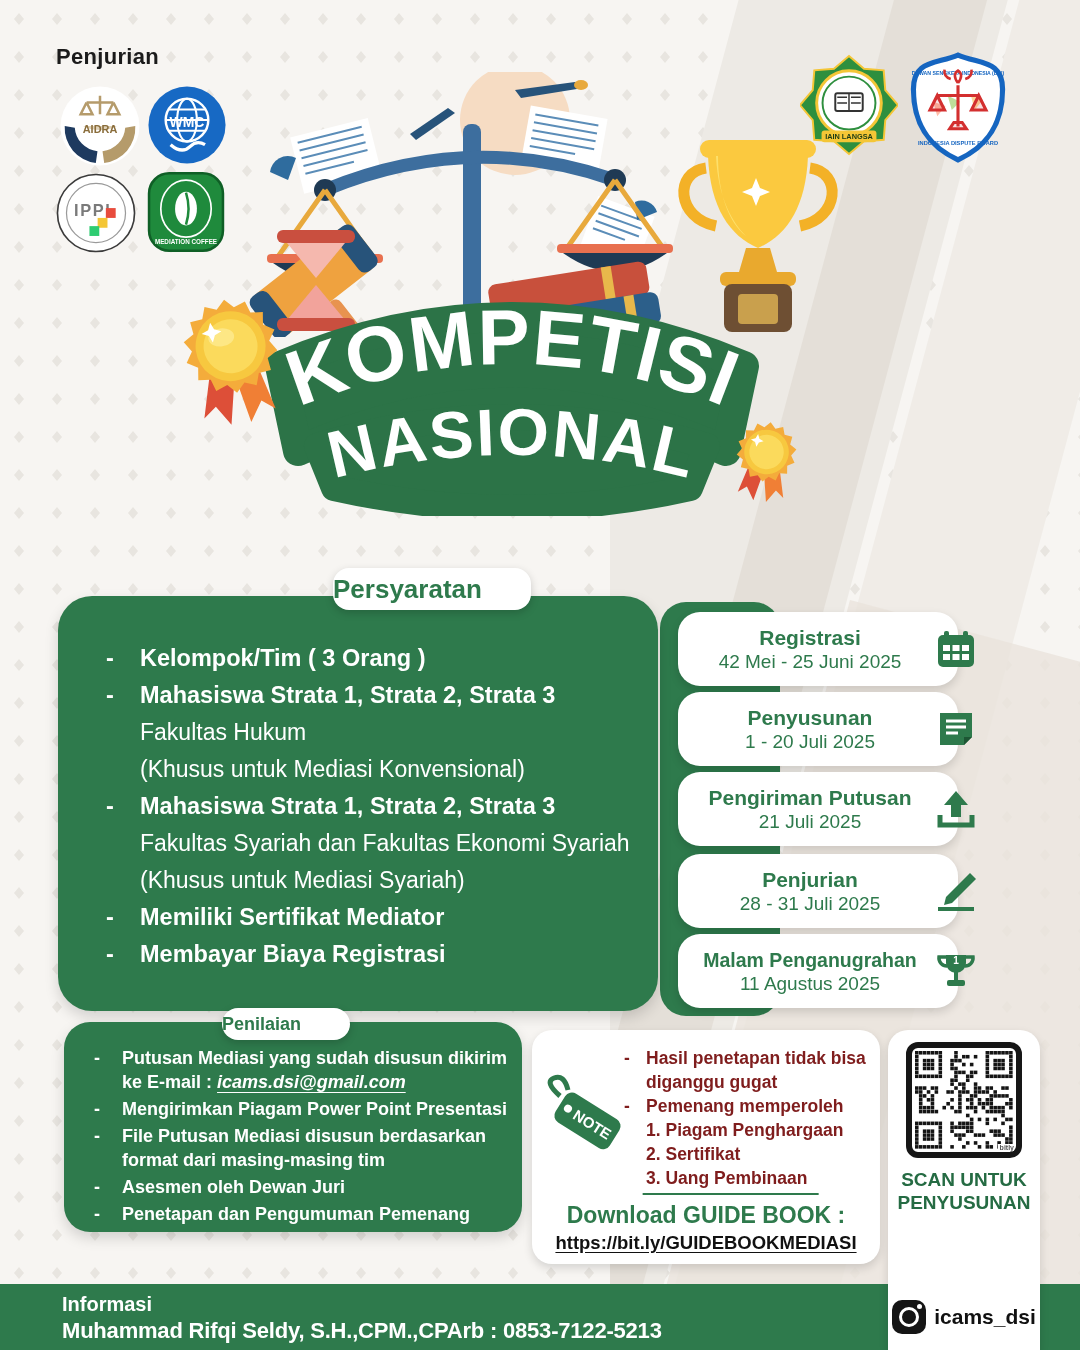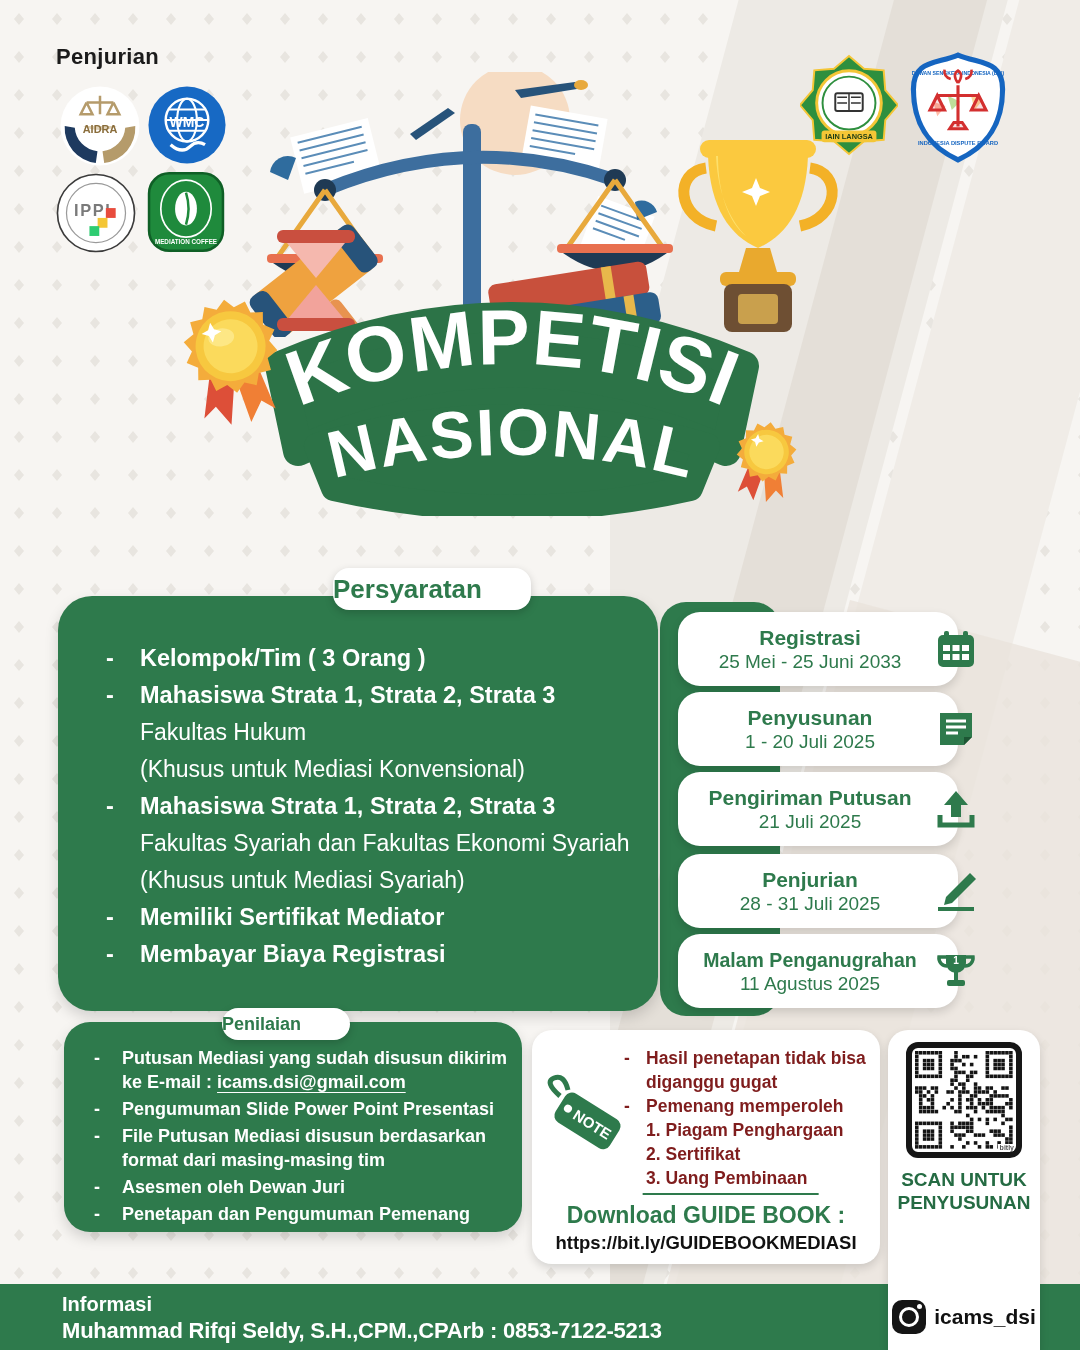--- a/index.html
+++ b/index.html
@@ -40,21 +40,21 @@
 
   
   .green-box{background:#2E7A4C;border-radius:34px;box-shadow:0 6px 14px rgba(0,0,0,.15);z-index:4;color:#fff;}
   .req-box{left:58px;top:596px;width:600px;height:415px;padding:44px 7px 0 48px;box-sizing:border-box;}
   .req-row{position:relative;font-size:23px;line-height:37px;padding-left:34px;}
   .req-row.m{font-weight:700;font-size:23.5px;}
   .req-row.m::before{content:"-";position:absolute;left:0;top:0;font-weight:700;}
   .pen-box{left:64px;top:1022px;width:458px;height:210px;padding:24px 8px 0 30px;box-sizing:border-box;border-radius:26px;}
   .pen-item{position:relative;padding-left:28px;font-size:18px;font-weight:700;line-height:24px;margin-bottom:3px;}
   .pen-item::before{content:"-";position:absolute;left:0;top:0;}
-  .u{text-decoration:underline;text-underline-offset:4px;}
+  .u{text-decoration:underline;text-underline-offset:4px;font-style:italic;}
 
   
   .tl-back{left:660px;top:602px;width:120px;height:414px;background:#2E7A4C;border-radius:26px;z-index:3;}
   .tl-card{left:678px;width:280px;height:74px;background:#fff;border-radius:22px;z-index:4;
            box-shadow:0 4px 10px rgba(0,0,0,.14);display:flex;flex-direction:column;justify-content:center;
            text-align:center;color:#2E7A4C;padding:0 26px 0 10px;box-sizing:border-box;}
   .tl-title{font-size:21px;font-weight:700;line-height:24px;}
   .tl-title.small{font-size:19.5px;}
   .tl-date{font-size:19px;line-height:23px;}
   .tl-icon{z-index:5;left:934px;width:44px;height:44px;}
@@ -64,21 +64,21 @@
   .note-card{left:532px;top:1030px;width:348px;height:234px;background:#fff;border-radius:20px;z-index:4;
              box-shadow:0 4px 10px rgba(0,0,0,.14);}
   .note-tag{position:absolute;left:8px;top:44px;width:96px;height:86px;}
   .note-list{position:absolute;left:88px;top:16px;width:252px;color:#7f1d1d;font-weight:700;font-size:17.5px;line-height:24px;}
   .note-item{position:relative;padding-left:26px;}
   .note-item::before{content:"-";position:absolute;left:4px;top:0;}
   .note-num{padding-left:26px;}
   .note-divider{position:absolute;left:50%;transform:translateX(-36%);top:163px;width:176px;border-top:2px solid #2E7A4C;}
   .dl-label{position:absolute;left:0;top:172px;width:100%;text-align:center;color:#2E7A4C;font-weight:700;font-size:23px;}
   .dl-url{position:absolute;left:0;top:202px;width:100%;text-align:center;color:#111;font-weight:700;font-size:18.5px;
-          text-underline-offset:3px;}
+          text-decoration:underline;text-underline-offset:3px;}
 
   
   .qr-card{left:888px;top:1030px;width:152px;height:320px;background:#fff;border-radius:20px 20px 0 0;z-index:6;
            box-shadow:0 4px 10px rgba(0,0,0,.14);}
   .qr-frame{position:relative;margin:12px auto 0;width:116px;height:116px;border:6px solid #161616;border-radius:12px;
             background:#fff;box-sizing:border-box;padding:3px;}
   .qr-wm{position:absolute;right:2px;bottom:1px;font-size:7px;color:#555;font-weight:700;background:#fff;padding-left:2px;}
   .scan-label{margin-top:10px;text-align:center;color:#256B43;font-weight:700;font-size:19px;line-height:23px;padding:0 8px;}
   .ig-row{position:absolute;bottom:16px;left:0;width:100%;display:flex;align-items:center;justify-content:center;gap:8px;}
   .ig{position:relative;display:inline-block;width:34px;height:34px;background:#151515;border-radius:10px;flex:0 0 auto;}
@@ -289,21 +289,21 @@
     <div class="req-row s">Fakultas Syariah dan Fakultas Ekonomi Syariah</div>
     <div class="req-row s">(Khusus untuk Mediasi Syariah)</div>
     <div class="req-row m">Memiliki Sertifikat Mediator</div>
     <div class="req-row m">Membayar Biaya Registrasi</div>
   </div>
 
   <div class="abs tl-back"></div>
 
   <div class="abs tl-card" style="top:612px">
     <div class="tl-title">Registrasi</div>
-    <div class="tl-date">25 Mei - 25 Juni 2033</div>
+    <div class="tl-date">42 Mei - 25 Juni 2025</div>
   </div>
   <div class="abs tl-icon" style="top:627px">
     <svg viewBox="0 0 44 44">
         <rect x="10" y="4" width="5" height="8" rx="2" fill="#2E7A4C"></rect>
         <rect x="29" y="4" width="5" height="8" rx="2" fill="#2E7A4C"></rect>
         <rect x="4" y="8" width="36" height="32" rx="5" fill="#2E7A4C"></rect>
         <rect x="9" y="18" width="7" height="6" fill="#fff"></rect>
         <rect x="18.5" y="18" width="7" height="6" fill="#fff"></rect>
         <rect x="28" y="18" width="7" height="6" fill="#fff"></rect>
         <rect x="9" y="27" width="7" height="6" fill="#fff"></rect>
@@ -356,21 +356,21 @@
         <path d="M12,8 H5 a8,8 0 0,0 8,9 M32,8 h7 a8,8 0 0,1 -8,9" stroke="#2E7A4C" stroke-width="3.5" fill="none"></path>
         <rect x="20" y="23" width="4" height="8" fill="#2E7A4C"></rect>
         <rect x="13" y="31" width="18" height="6" rx="2" fill="#2E7A4C"></rect>
         <text x="22" y="15" text-anchor="middle" font-size="10" font-weight="700" fill="#fff">1</text>
       </svg>
   </div>
 
   <div class="abs pill pill-pen">Penilaian</div>
   <div class="abs green-box pen-box">
     <div class="pen-item"><span>Putusan Mediasi yang sudah disusun dikirim ke E-mail : </span><span class="u">icams.dsi@gmail.com</span></div>
-    <div class="pen-item">Pengumuman Slide Power Point Presentasi</div>
+    <div class="pen-item">Mengirimkan Piagam Power Point Presentasi</div>
     <div class="pen-item">File Putusan Mediasi disusun berdasarkan format dari masing-masing tim</div>
     <div class="pen-item">Asesmen oleh Dewan Juri</div>
     <div class="pen-item">Penetapan dan Pengumuman Pemenang</div>
   </div>
 
   <div class="abs note-card">
     <svg class="note-tag" viewBox="0 0 96 86">
       <path d="M20,22 Q4,8 14,4 Q24,0 28,16" stroke="#2E7A4C" stroke-width="5" fill="none"></path>
       <g transform="rotate(32 48 46)">
         <rect x="16" y="30" width="64" height="34" rx="8" fill="#2E7A4C"></rect>

